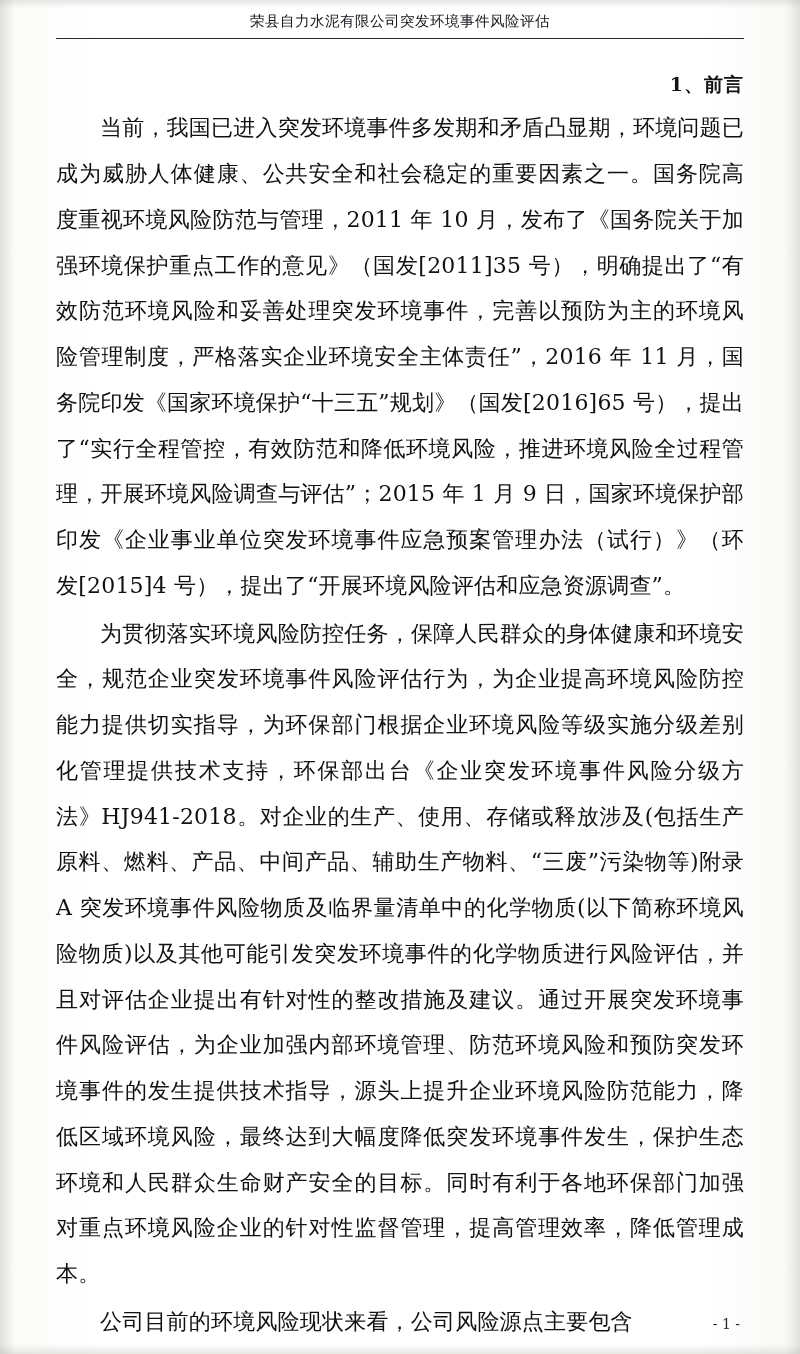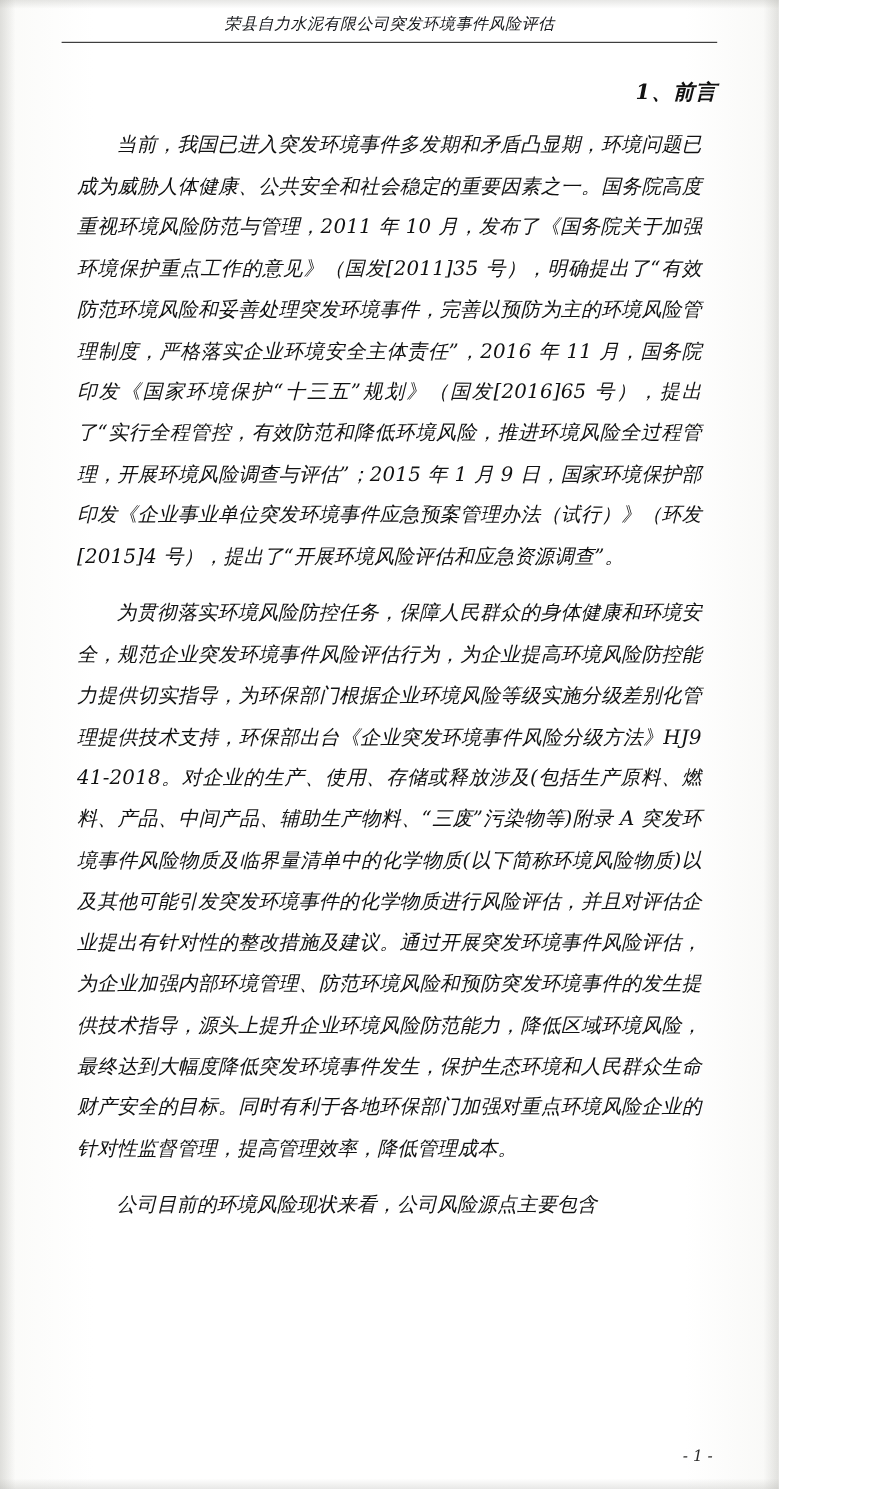--- a/index.html
+++ b/index.html
@@ -10,27 +10,26 @@
     width: 800px;
     height: 1354px;
     background: #ffffff;
     font-family: "DejaVu Serif", "Liberation Serif", serif;
     color: #111111;
     position: relative;
     overflow: hidden;
   }
   .page {
     position: relative;
-    width: 708px;
+    width: 800px;
     height: 1354px;
     box-sizing: border-box;
     padding: 0 56px;
     background:
       linear-gradient(to right, rgba(250,250,248,1), rgba(255,255,255,1) 12%, rgba(255,255,255,1) 88%, rgba(248,248,246,1));
-    font-style: italic;
   }
   
   .header {
     padding-top: 12px;
     text-align: center;
     font-size: 14.5px;
     letter-spacing: 0.5px;
     color: #15161a;
     font-family: "DejaVu Serif", "Liberation Serif", serif;
   }
@@ -46,23 +45,23 @@
   h1.section-title {
     font-size: 19px;
     font-weight: bold;
     margin: 0 0 6px 0;
     padding-left: 36px;
     letter-spacing: 1px;
     line-height: 1.6;
     text-align: right;
   }
   p.para {
-    font-size: 18px;
+    font-size: 22px;
     line-height: 2.08;
-    margin: 14px;
+    margin: 0;
     text-indent: 2em;
     text-align: justify;
     text-justify: inter-ideograph;
     letter-spacing: 0.2px;
     word-break: break-all;
   }
   p.para + p.para {
     margin-top: 2px;
   }
   .footer {

